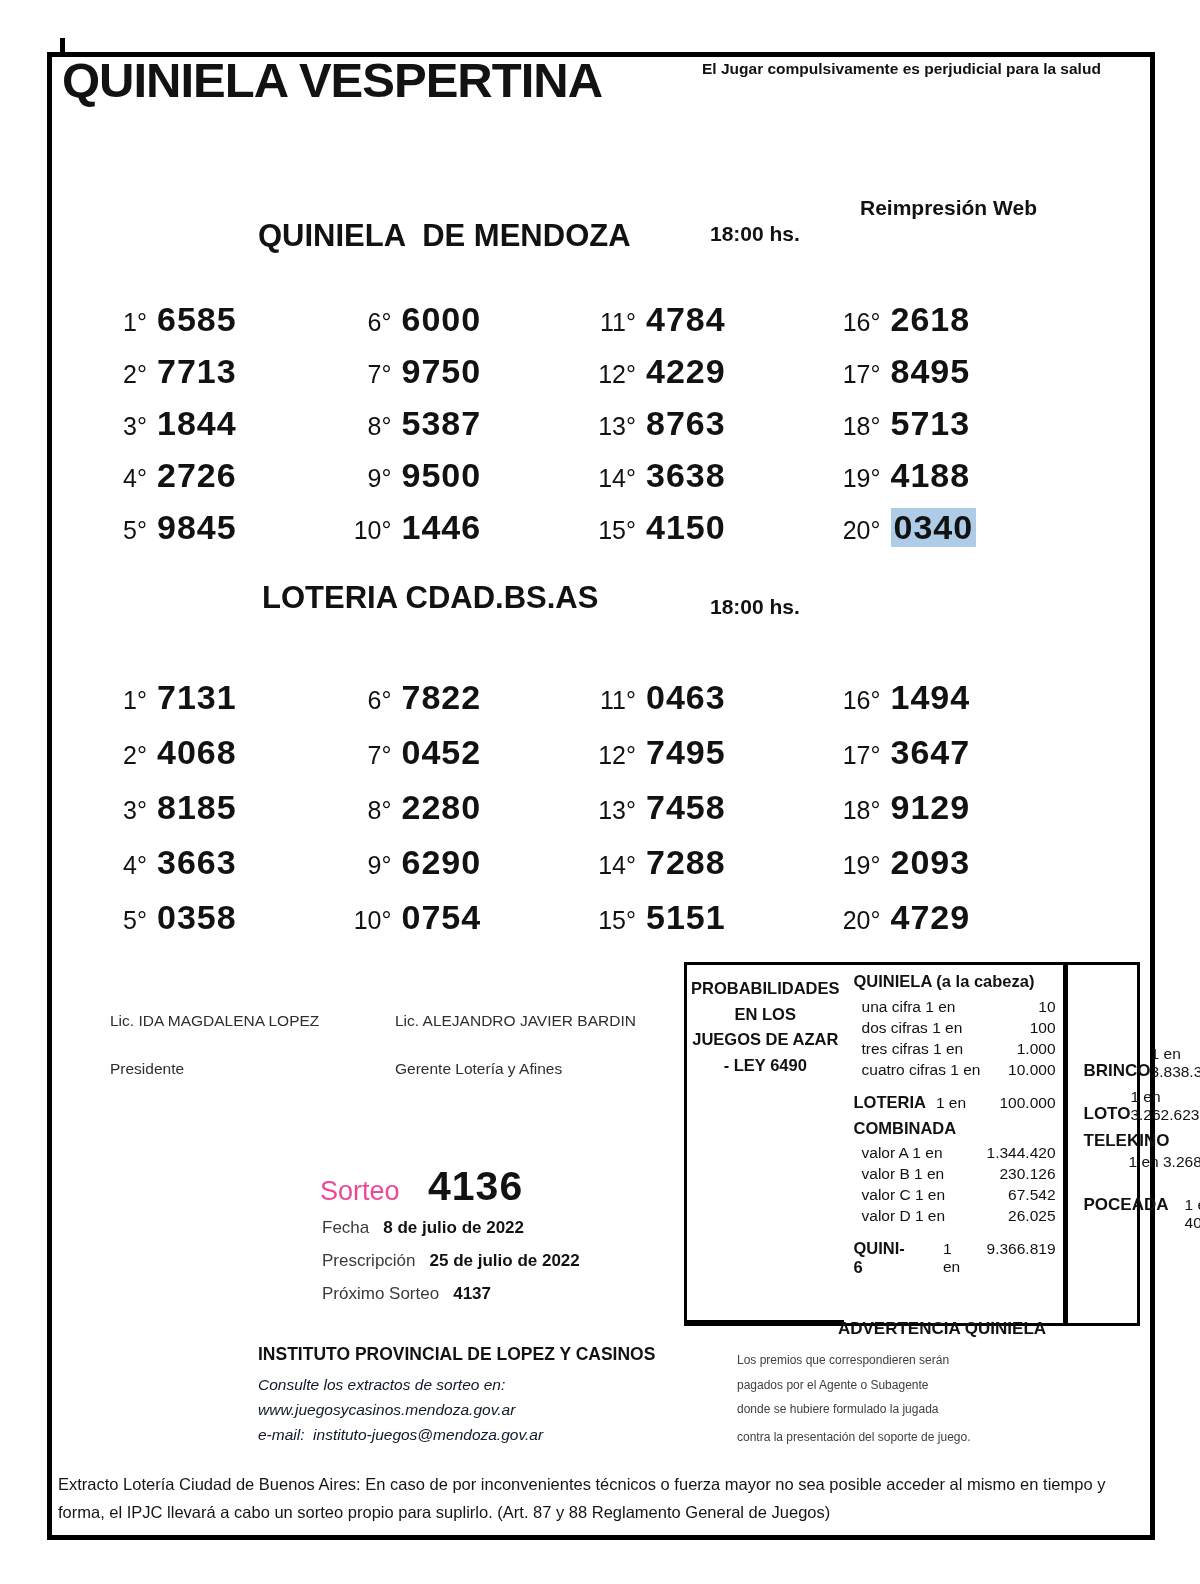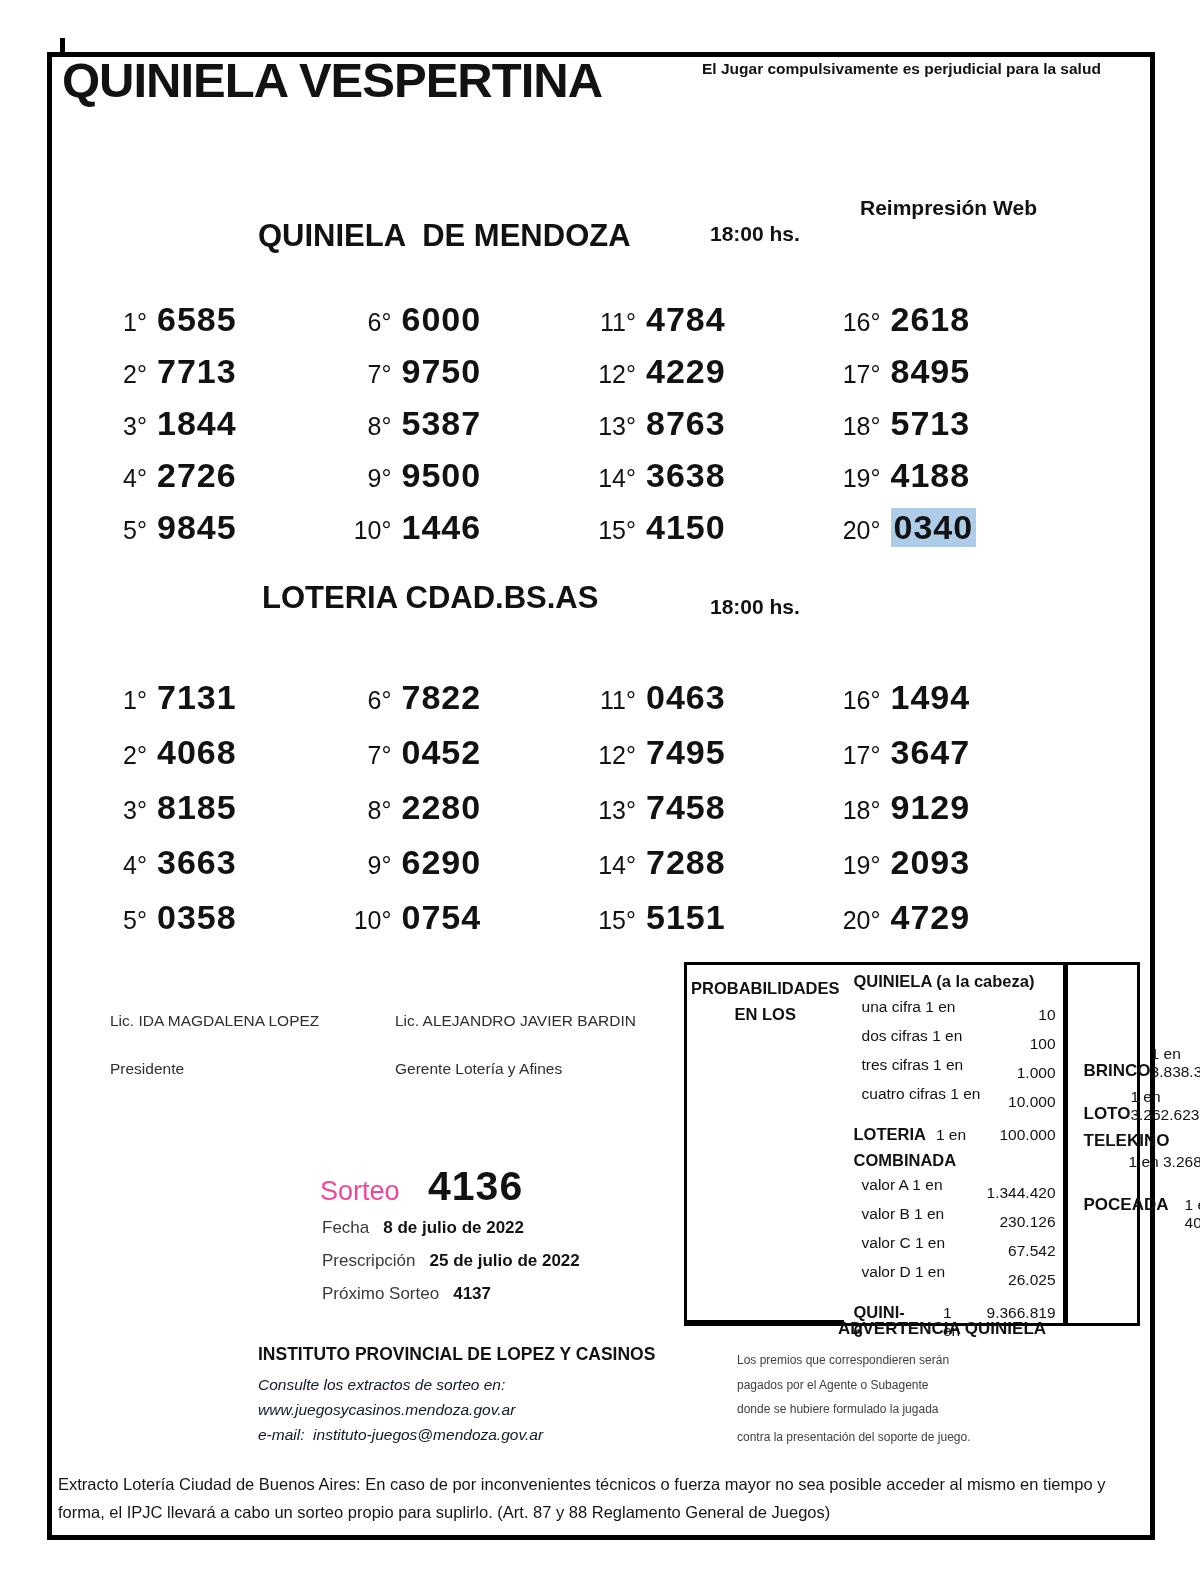--- a/index.html
+++ b/index.html
@@ -37,21 +37,21 @@
   .sig .name { font-size:15.5px; margin-bottom:14px; }
   .sig .role { font-size:15.5px;margin-top:30px; }
 
   .prob { left:684px; top:962px; width:456px; height:364px; border:3px solid #000; display:flex; flex-direction:row; }
   .prob-title { border-bottom:3px solid #000; text-align:center; font-weight:bold; font-size:16.5px; padding:11px 4px 9px; line-height:1.55; }
   .prob-body { display:flex; flex:1; }
   .prob-left { width:224px; border-right:5px solid #000; padding:7px 7px 4px 10px; }
   .prob-right { flex:1; padding:80px 10px 6px 16px; }
   .ph { font-weight:bold; font-size:16.5px; margin-bottom:5px; }
   .prow { display:flex; justify-content:space-between; font-size:15.5px; line-height:21px; padding-left:8px; }
-  .prow .v { text-align:right;margin-top:8px; }
+  .prow .v { text-align:right; }
   .loteria-row { display:flex; align-items:baseline; margin-top:11px; line-height:22px; font-size:15.5px; }
   .loteria-row .gname { font-weight:bold; font-size:16.5px; margin-right:10px; }
   .loteria-row .v { margin-left:auto; }
   .combinada-h { font-weight:bold; font-size:16.5px; margin-top:5px; margin-bottom:4px; }
   .quini-row { display:flex; align-items:baseline; margin-top:13px; font-size:15.5px; }
   .quini-row .gname { font-weight:bold; font-size:16.5px; }
   .quini-row .mid { margin-left:30px; }
   .quini-row .v { margin-left:14px; }
   .pg { margin-bottom:7px; }
   .pg-flex { display:flex; justify-content:space-between; align-items:flex-end; }
@@ -267,20 +267,21 @@
     <div class="role">Presidente</div>
   </div>
   <div class="abs sig sig2">
     <div class="name">Lic. ALEJANDRO JAVIER BARDIN</div>
     <div class="role">Gerente Lotería y Afines</div>
   </div>
 
   <div class="abs prob">
     <div class="prob-title">
       <div>PROBABILIDADES EN LOS</div>
+      <div>JUEGOS DE AZAR - LEY 6490</div>
     </div>
     <div class="prob-body">
       <div class="prob-left">
         <div class="ph">QUINIELA (a la cabeza)</div>
         <div class="prow">
             <span>una cifra  1 en</span>
             <span class="v">10</span>
           </div>
         <div class="prow">
             <span>dos cifras 1 en</span>

